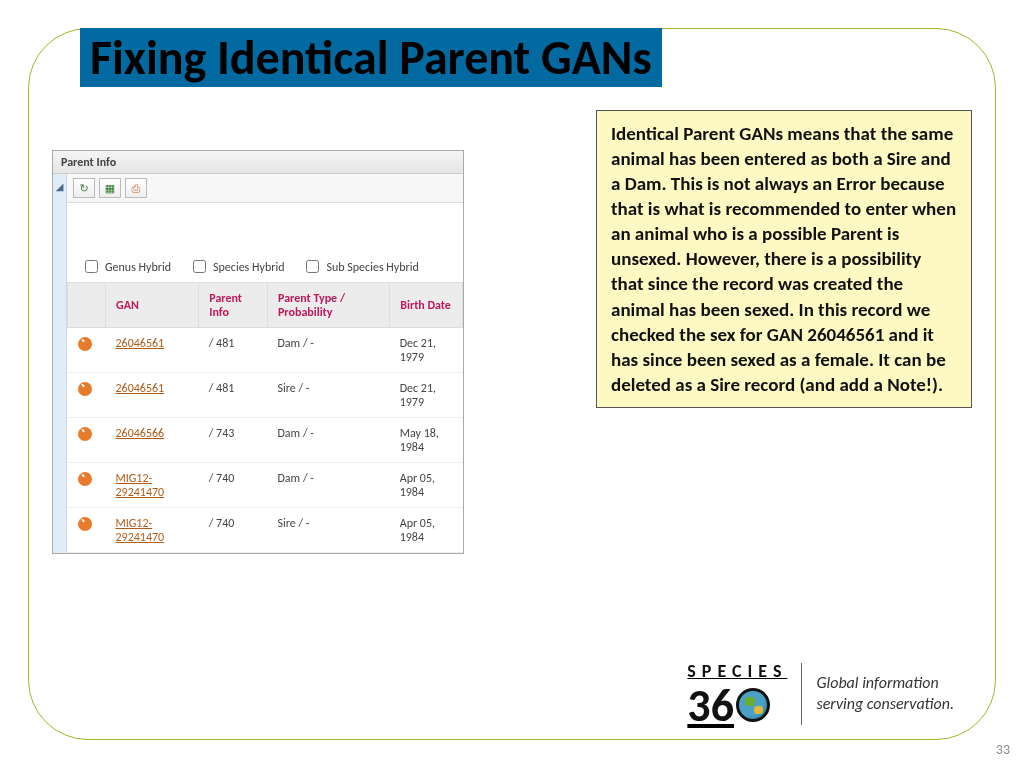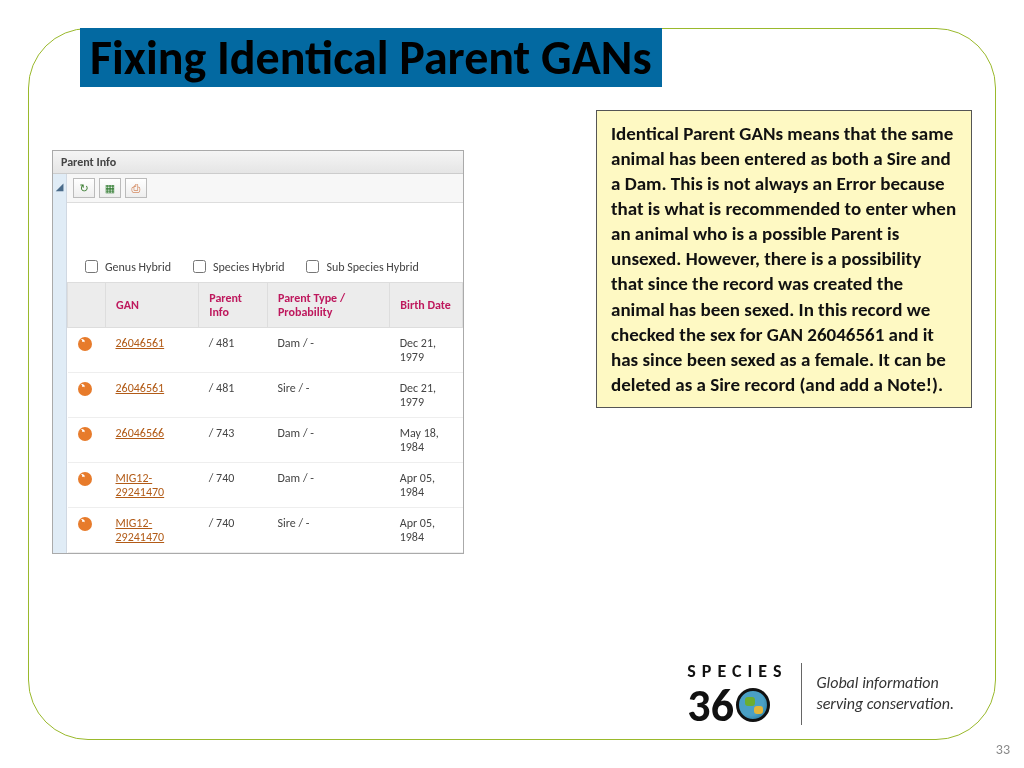--- a/index.html
+++ b/index.html
@@ -40,21 +40,21 @@
   .row-icon { display:inline-block; width:14px; height:14px; border-radius:50%; background:#e77b2b; position:relative; margin-right:4px; vertical-align:middle; }
   .row-icon::after { content:"◔"; position:absolute; left:1px; top:-3px; font-size:12px; color:#fff; }
 
   .callout {
     position: absolute; top: 110px; right: 52px; width: 376px;
     background: #fef9c3; border: 1px solid #555; padding: 10px 14px;
     font-size: 19px; line-height: 1.32; color: #111; font-weight: bold;
   }
 
   .logo-block { position: absolute; right: 70px; bottom: 40px; display: flex; align-items: center; gap: 14px; }
-  .logo-left { text-align: center; }
+  .logo-left { text-align: center; text-decoration: underline; }
   .logo-species { font-weight: 600; letter-spacing: 6px; font-size: 18px; color: #111; }
   .logo-360 { font-size: 46px; font-weight: 800; color: #111; display:flex; align-items:center; line-height:1; }
   .globe { width: 34px; height: 34px; border-radius: 50%; background: radial-gradient(circle at 40% 40%, #4aa0c5 0 55%, #1a6b8e 100%); border: 3px solid #111; margin: 0 2px; position:relative;}
   .globe::before{content:""; position:absolute; left:6px; top:6px; width:10px;height:9px;background:#6cae2f; border-radius:3px;}
   .globe::after{content:""; position:absolute; right:4px; bottom:5px; width:9px;height:8px;background:#e2b63a; border-radius:3px;}
   .logo-divider { width: 1px; height: 62px; background: #666; }
   .logo-tag { font-size: 16px; color: #333; line-height: 1.3; font-style: italic; }
 
   .page-num { position: absolute; right: 14px; bottom: 10px; font-size: 14px; color: #888; }
 </style>

